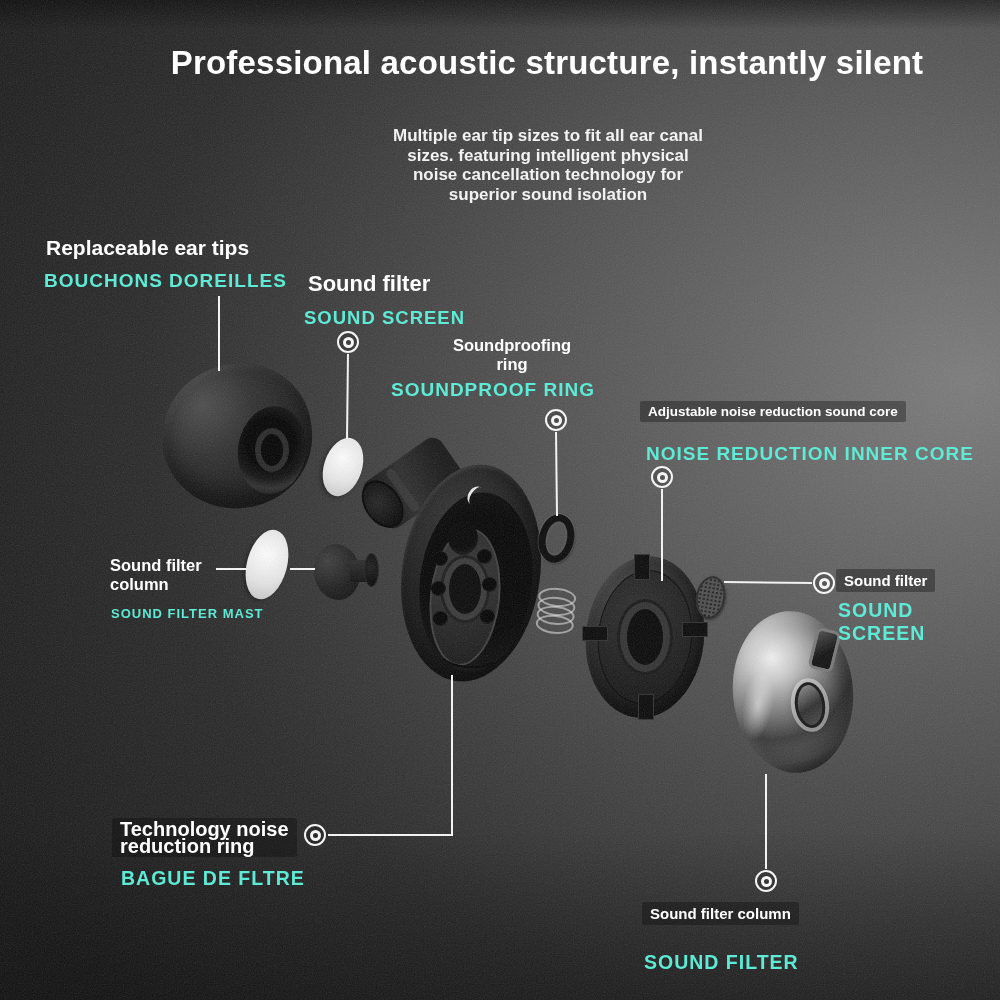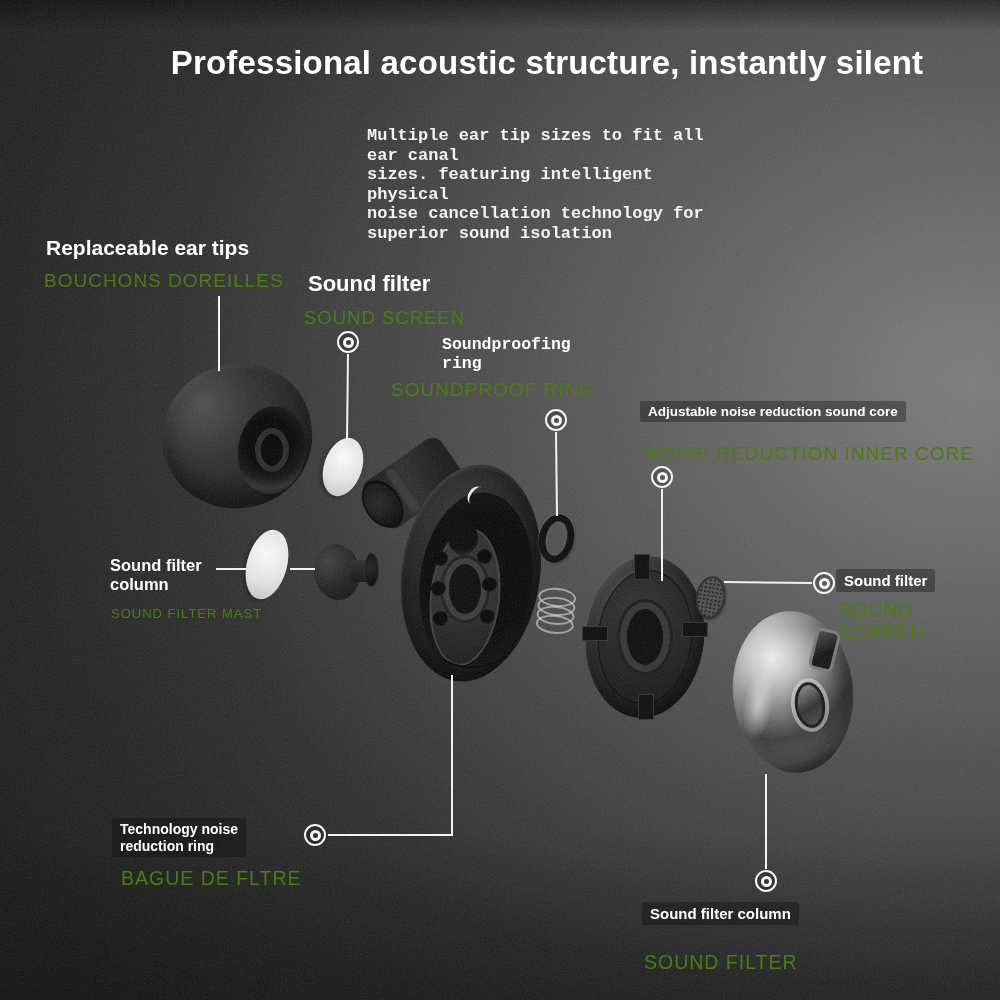--- a/index.html
+++ b/index.html
@@ -13,23 +13,23 @@
   .grain{position:absolute;inset:0;z-index:2;opacity:.18;pointer-events:none;}
   
   .lines{position:absolute;inset:0;z-index:3;pointer-events:none;}
   .lines line,.lines polyline{stroke:#f2f2f2;stroke-width:2;fill:none;}
   .mk{position:absolute;z-index:4;width:22px;height:22px;border:2px solid #f5f5f5;border-radius:50%;
       box-sizing:border-box;display:flex;align-items:center;justify-content:center;background:rgba(0,0,0,.12);}
   .mk i{display:block;width:11px;height:11px;border:3px solid #f5f5f5;border-radius:50%;box-sizing:border-box;}
   
   .t{position:absolute;z-index:5;color:#fff;}
   .bold{font-weight:700;}
-  .caps{color:#4d7c0f;font-weight:400;letter-spacing:1px;}
+  .caps{color:#5eead4;font-weight:700;letter-spacing:1px;}
   .pre{white-space:pre-line;}
-  .ctr{font-family:Liberation Mono, monospace;}
+  .ctr{text-align:center;}
   .chip{background:rgba(8,8,8,.34);padding:3px 8px;border-radius:2px;}
   
   .part,.part *{box-sizing:border-box;}
   .part{position:absolute;z-index:1;}
   .part .abs{position:absolute;}
   .ear-tip{left:162px;top:364px;width:150px;height:144px;}
   .tip-body{inset:0;border-radius:52% 48% 50% 50%;transform:rotate(-7deg);
     background:radial-gradient(circle at 30% 26%,#4a4a4a 0%,#2d2d2d 34%,#1c1c1c 66%,#121212 100%);
     box-shadow:inset 0 -14px 22px rgba(0,0,0,.65), inset 2px 4px 6px rgba(255,255,255,.07);}
   .tip-hole{left:76px;top:42px;width:68px;height:88px;border-radius:50%;transform:rotate(9deg);
@@ -220,19 +220,19 @@
   <div class="t bold chip" style="left:640px;top:401px;font-size:13.5px">Adjustable noise reduction sound core</div>
   <div class="t caps" style="left:646px;top:443px;font-size:19px">NOISE REDUCTION INNER CORE</div>
 
   <div class="t bold pre" style="left:110px;top:556px;font-size:16.5px;line-height:18.5px">Sound filter
 column</div>
   <div class="t caps" style="left:111px;top:606px;font-size:13px">SOUND FILTER MAST</div>
 
   <div class="t bold chip" style="left:836px;top:569px;font-size:15px">Sound filter</div>
   <div class="t caps" style="left:838px;top:599px;font-size:19.5px">SOUND SCREEN</div>
 
-  <div class="t bold pre chip" style="left:112px;top:818px;font-size:14px;line-height:16.5px">Technology noise
+  <div class="t bold pre chip" style="left:112px;top:818px;font-size:20px;line-height:16.5px">Technology noise
 reduction ring</div>
   <div class="t caps" style="left:121px;top:867px;font-size:19.5px">BAGUE DE FLTRE</div>
 
   <div class="t bold chip" style="left:642px;top:902px;font-size:15px">Sound filter column</div>
   <div class="t caps" style="left:644px;top:951px;font-size:19.5px">SOUND FILTER</div>
 </div>
 
 </body></html>

